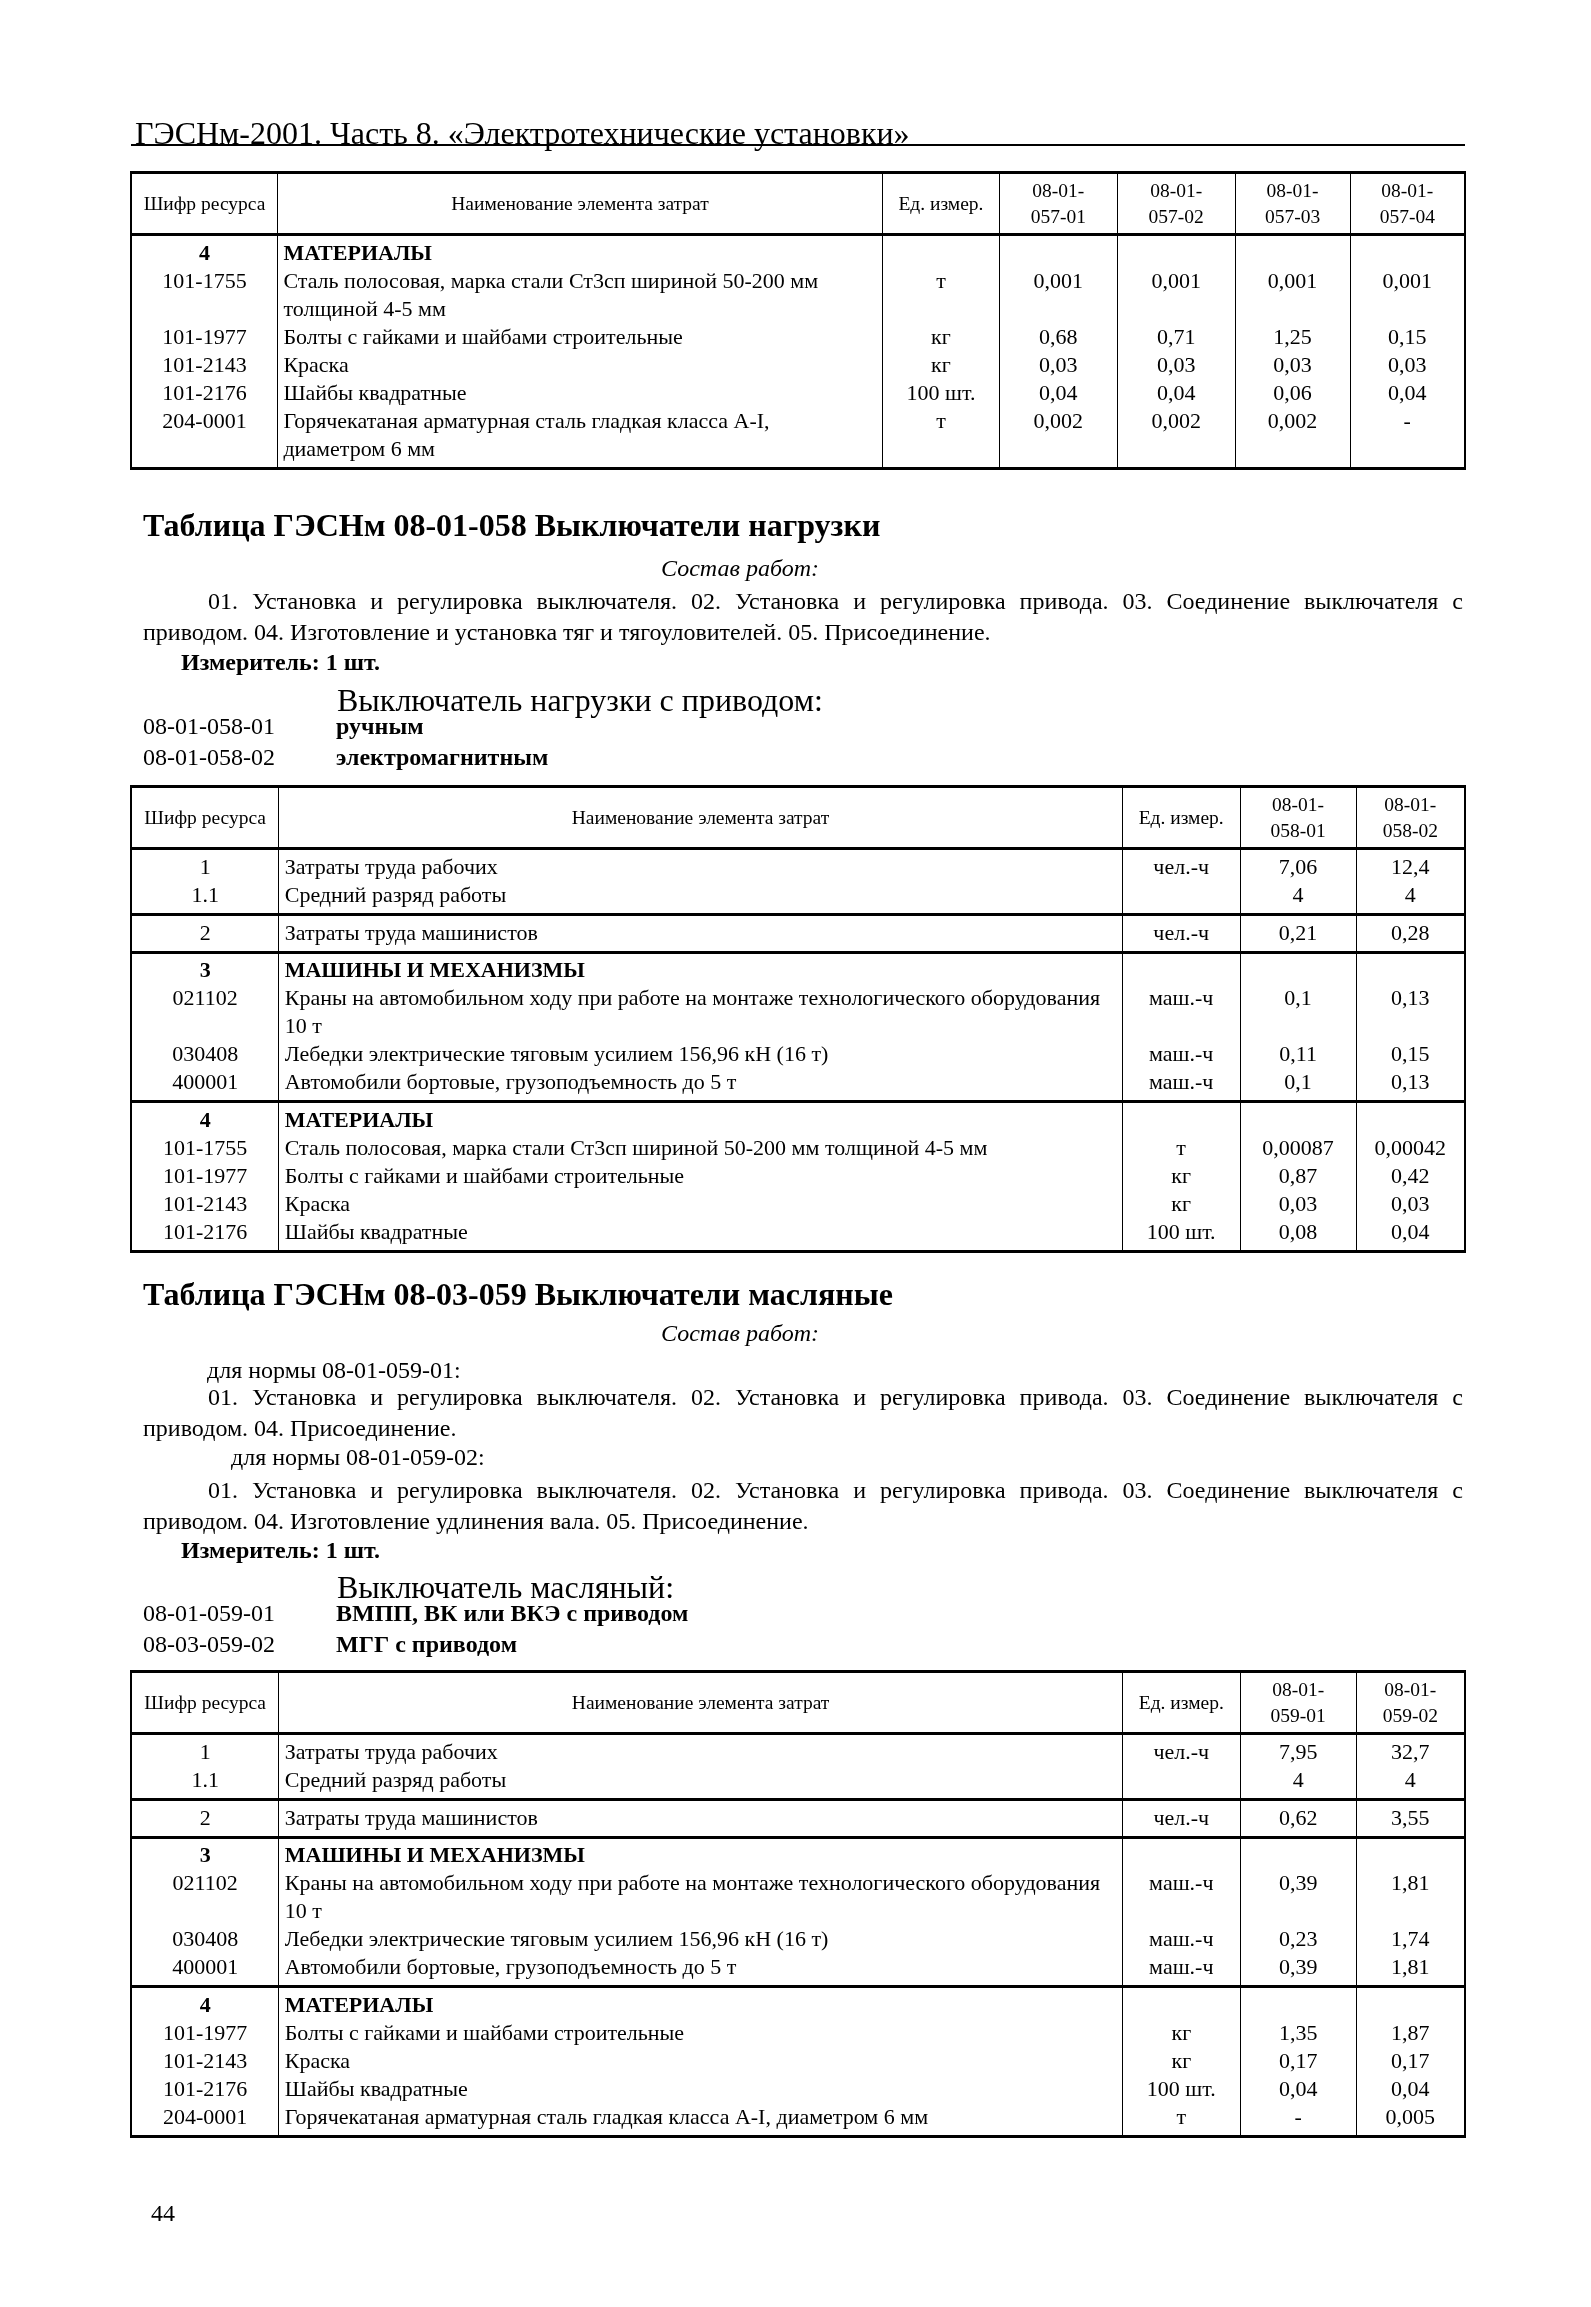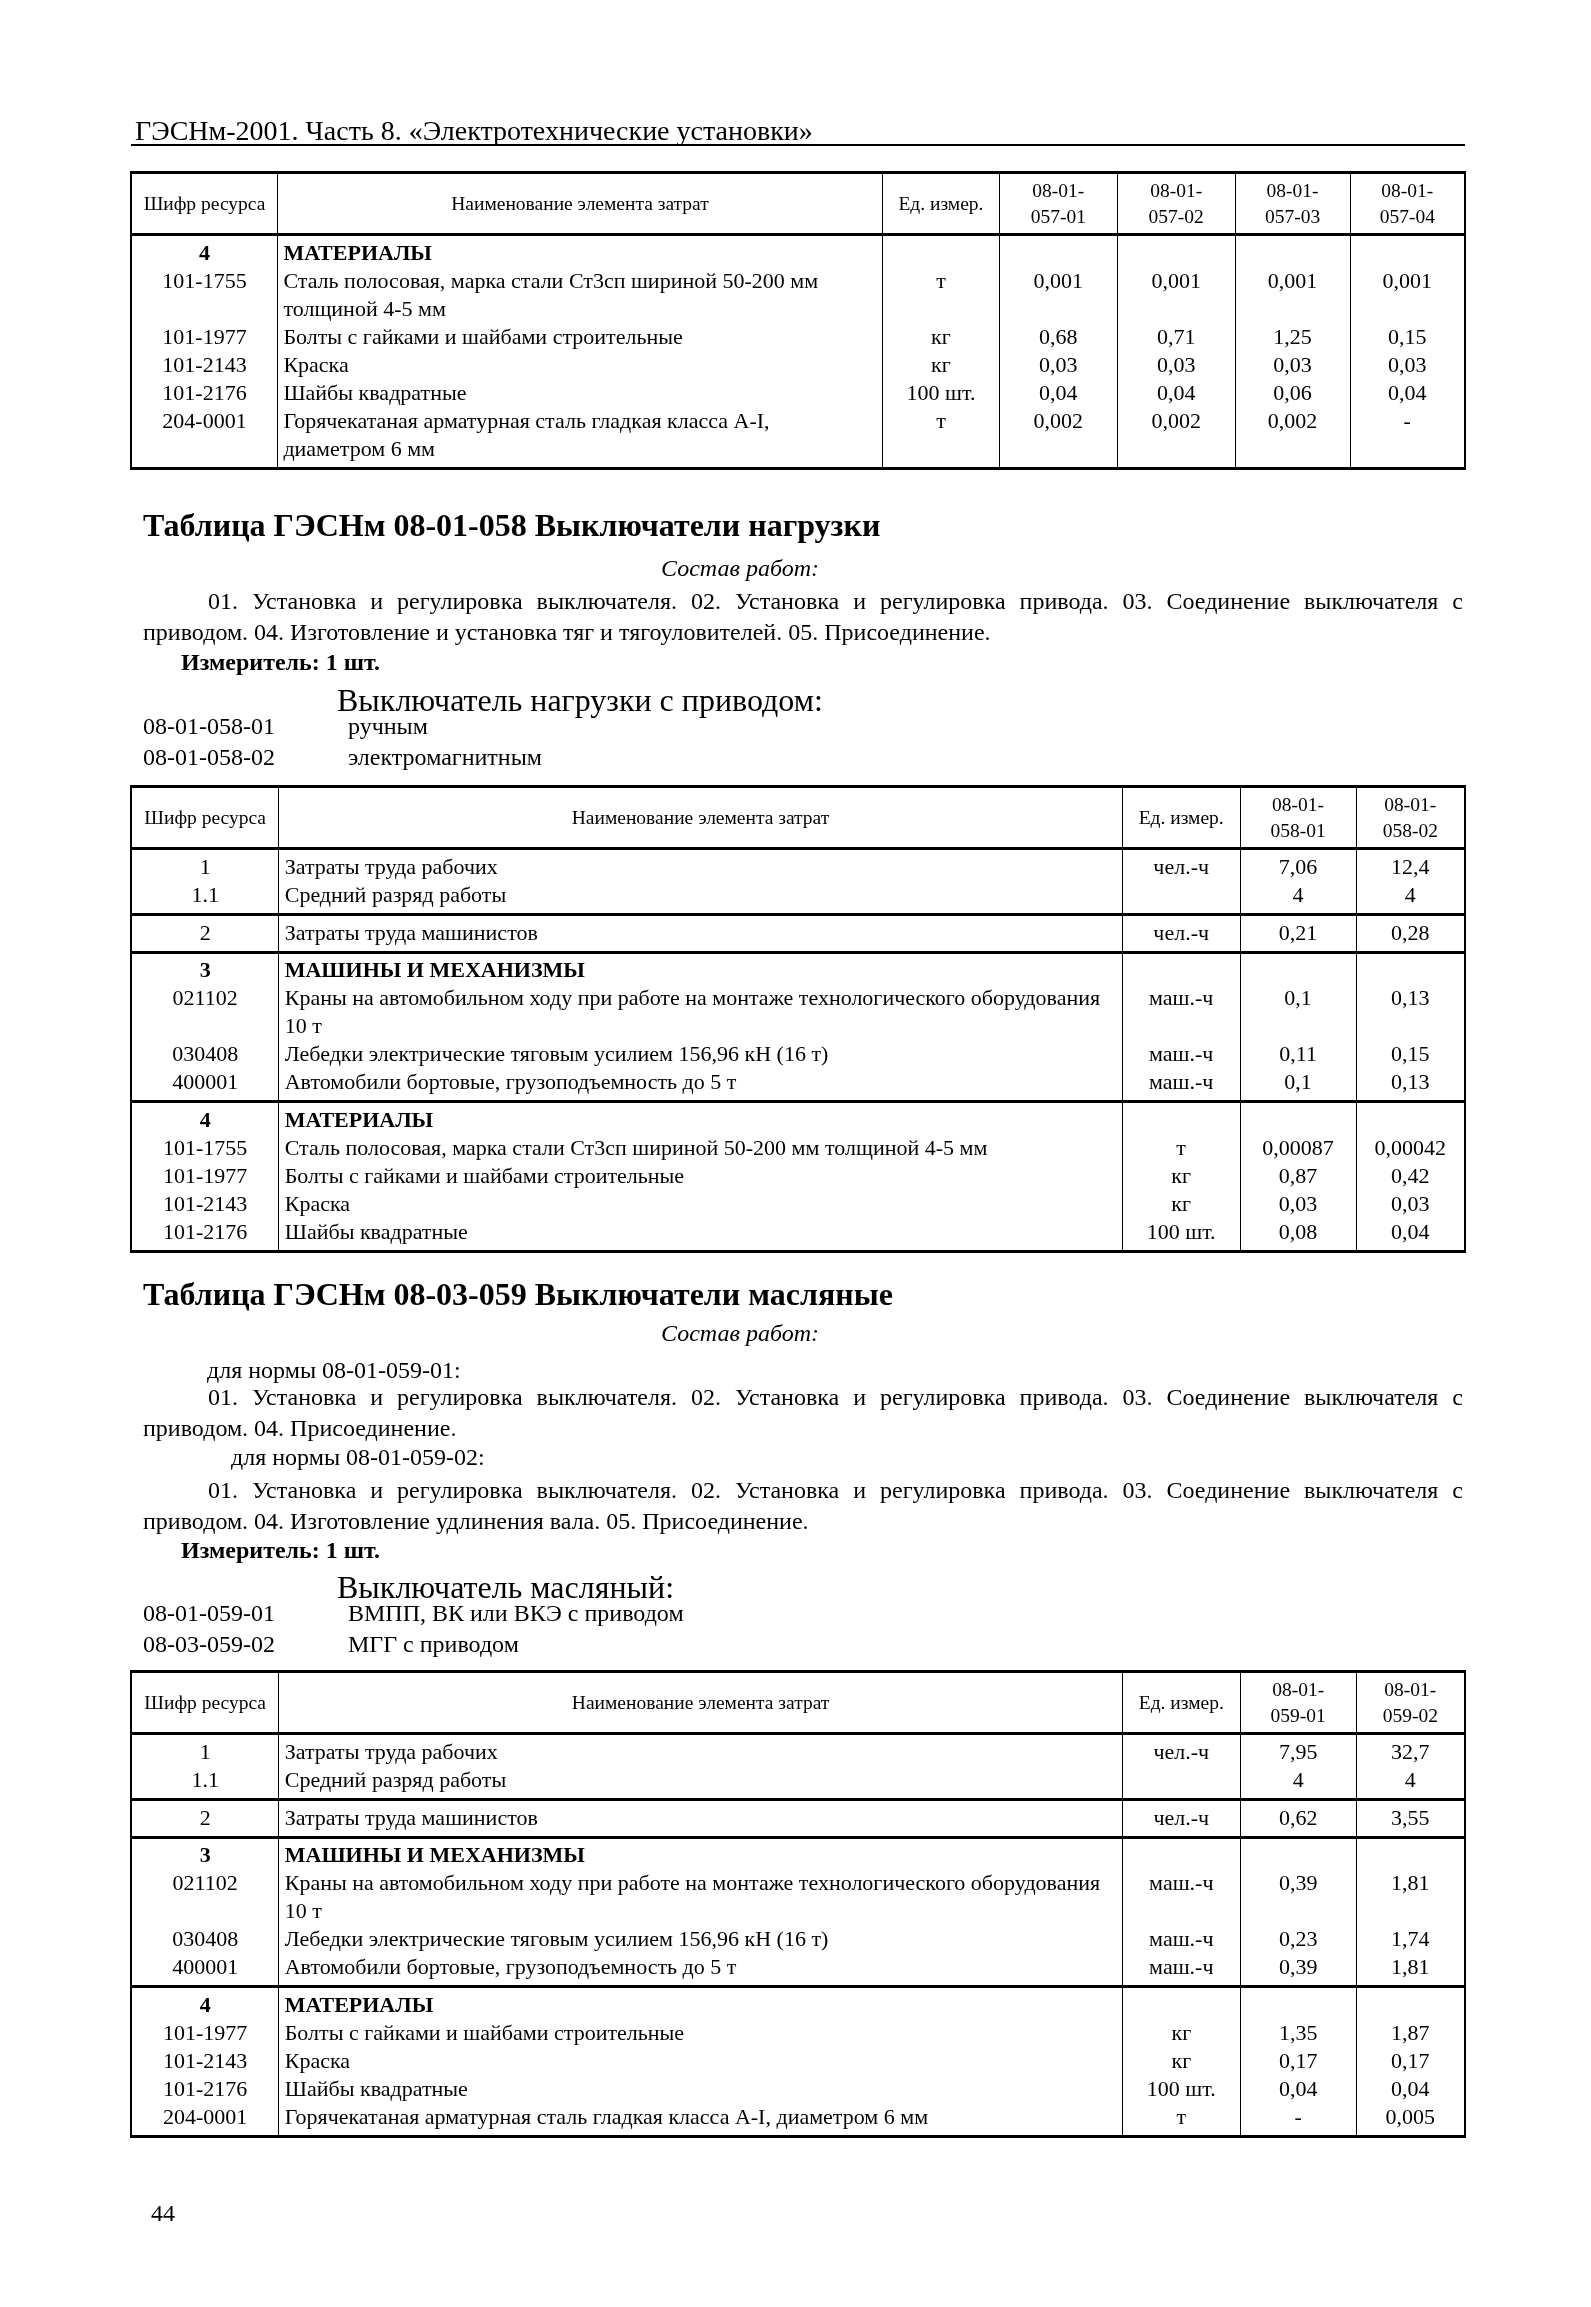--- a/index.html
+++ b/index.html
@@ -1,19 +1,19 @@
 <!DOCTYPE html>
 <html style="font-size:10.8px"><head>
 <meta charset="utf-8">
 <style>
   html, body { margin:0; padding:0; background:#fff; }
   body { width:1592px; height:2307px; position:relative; overflow:hidden;
          font-family:"Liberation Serif", serif; color:#000; }
   .abs { position:absolute; }
-  .running-header { left:135px; top:115px; font-size:28px;font-family:Liberation Serif, serif; }
+  .running-header { left:135px; top:115px; font-size:32px;font-family:Liberation Serif, serif; }
   .header-rule { left:131px; top:144px; width:1334px; height:0; border-top:2.7px solid #000; }
   table.norm { position:absolute; border-collapse:collapse; font-size:22px; line-height:28px; }
   table.norm th { font-weight:normal; font-size:19.5px; line-height:25.6px; text-align:center; vertical-align:middle;
                   border-left:1.3px solid #000; border-right:1.3px solid #000; padding:4px 2.7px; }
   table.norm thead tr { border-top:3.4px solid #000; border-bottom:3.4px solid #000; }
   table.norm td { border-left:1.3px solid #000; border-right:1.3px solid #000; padding:0 5.4px; vertical-align:top; }
   table.norm tbody.grp { border-bottom:3.4px solid #000; }
   table.norm tbody.grp tr:first-child td { padding-top:2.7px; }
   table.norm tbody.grp tr:last-child td { padding-bottom:4px; }
   td.code { text-align:center; }
@@ -22,21 +22,21 @@
   td.name { text-align:left; }
   .bold { font-weight:bold; }
   table.norm { border-left:2.7px solid #000; border-right:2.7px solid #000; }
   .table-title { font-size:32px; font-weight:bold; left:143px; }
   .composition-label { font-size:24px; font-style:italic; width:1480px; left:0; text-align:center; }
   .para { font-size:24px; line-height:31px; left:143px; width:1320px; text-align:justify; }
   .para .indent { display:inline-block; width:65px; }
   .measure { font-size:24px; font-weight:bold; left:181px; }
   .variant-heading { font-size:32px; left:337px; }
   .variant-code { font-size:24px; left:143px; }
-  .variant-name { font-size:24px; left:348px; }
+  .variant-name { font-size:24px; left:336px;font-weight:bold; }
   .sub-label { font-size:24px; left:207px; }
   .page-number { font-size:24px; left:151px; top:2172px;margin-top:28px; }
 </style>
 </head>
 <body>
 
 <div class="abs running-header">ГЭСНм-2001. Часть 8. «Электротехнические установки»</div>
 <div class="abs header-rule"></div>
 
 <table class="norm" id="t057" style="left:130px; top:171px; width:1336px;">

